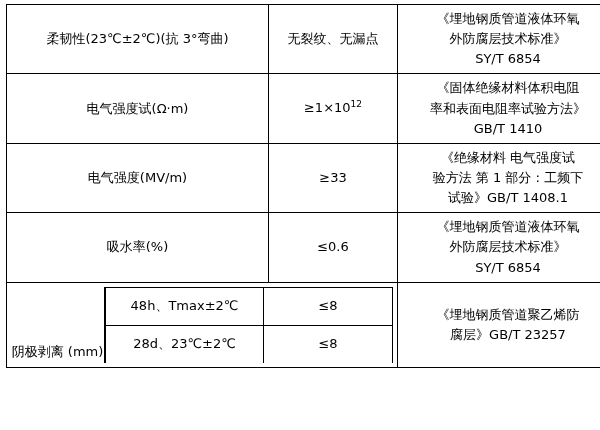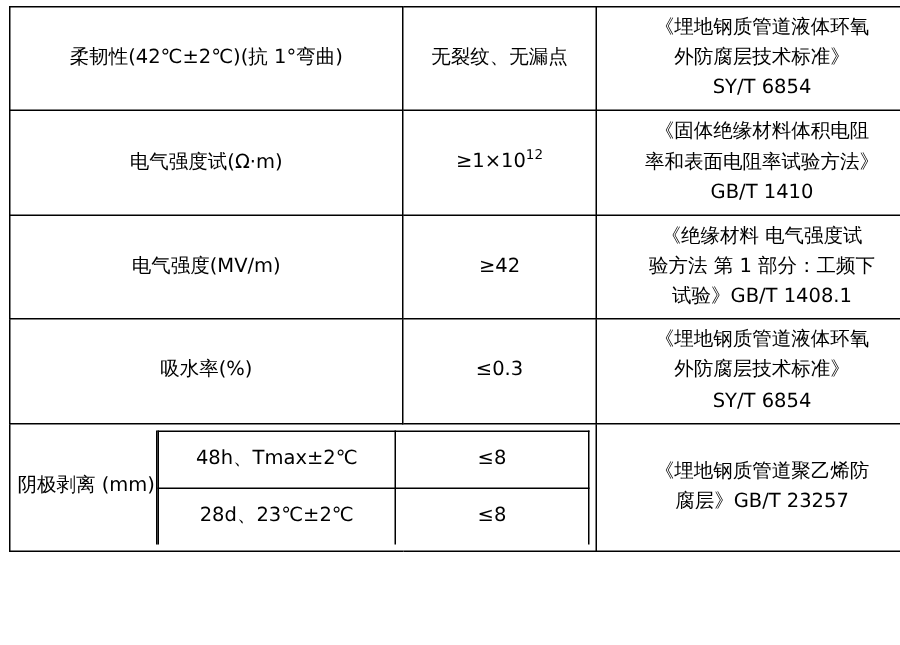--- a/index.html
+++ b/index.html
@@ -62,21 +62,21 @@
   .cathode-rows tr:last-child td { border-bottom: 0; }
   .cathode-rows td.c-cond { width: 149px; border-right: 1px solid #000000; }
   .cathode-rows td.c-val { width: 120px; }
   .sub-wrap {
     display: flex;
     width: 100%;
   }
   .sub-left {
     width: 104px;
     display: flex;
-    align-items: center;
+    align-items: flex-end;
     justify-content: center;
     border-right: 1px solid #000000;
     box-sizing: border-box;
     font-size: 13px;
     line-height: 1.6;
     text-align: center;
   }
   .sub-right {
     flex: 1;
   }
@@ -86,21 +86,21 @@
   .prop-cell { white-space: nowrap; }
 </style>
 </head>
 <body>
 
 <div class="sheet">
   <table class="spec">
     <tbody>
       <tr>
         <td class="col-prop">
-          <span class="prop-cell">柔韧性(42℃±2℃)(抗 1°弯曲)</span>
+          <span class="prop-cell">柔韧性(23℃±2℃)(抗 3°弯曲)</span>
         </td>
         <td class="col-val">
           <span>无裂纹、无漏点</span>
         </td>
         <td class="col-std">
           <span class="std-line">《埋地钢质管道液体环氧</span>
           <span class="std-line">外防腐层技术标准》</span>
           <span class="std-line">SY/T 6854</span>
         </td>
       </tr>
@@ -117,35 +117,35 @@
           <span class="std-line">率和表面电阻率试验方法》</span>
           <span class="std-line">GB/T 1410</span>
         </td>
       </tr>
 
       <tr>
         <td class="col-prop">
           <span class="prop-cell">电气强度(MV/m)</span>
         </td>
         <td class="col-val">
-          <span>≥42</span>
+          <span>≥33</span>
         </td>
         <td class="col-std">
           <span class="std-line">《绝缘材料  电气强度试</span>
           <span class="std-line">验方法   第 1 部分：工频下</span>
           <span class="std-line">试验》GB/T 1408.1</span>
         </td>
       </tr>
 
       <tr>
         <td class="col-prop">
           <span class="prop-cell">吸水率(%)</span>
         </td>
         <td class="col-val">
-          <span>≤0.3</span>
+          <span>≤0.6</span>
         </td>
         <td class="col-std">
           <span class="std-line">《埋地钢质管道液体环氧</span>
           <span class="std-line">外防腐层技术标准》</span>
           <span class="std-line">SY/T 6854</span>
         </td>
       </tr>
 
       <tr>
         <td class="col-prop no-pad" colspan="2" style="width:373px;">

